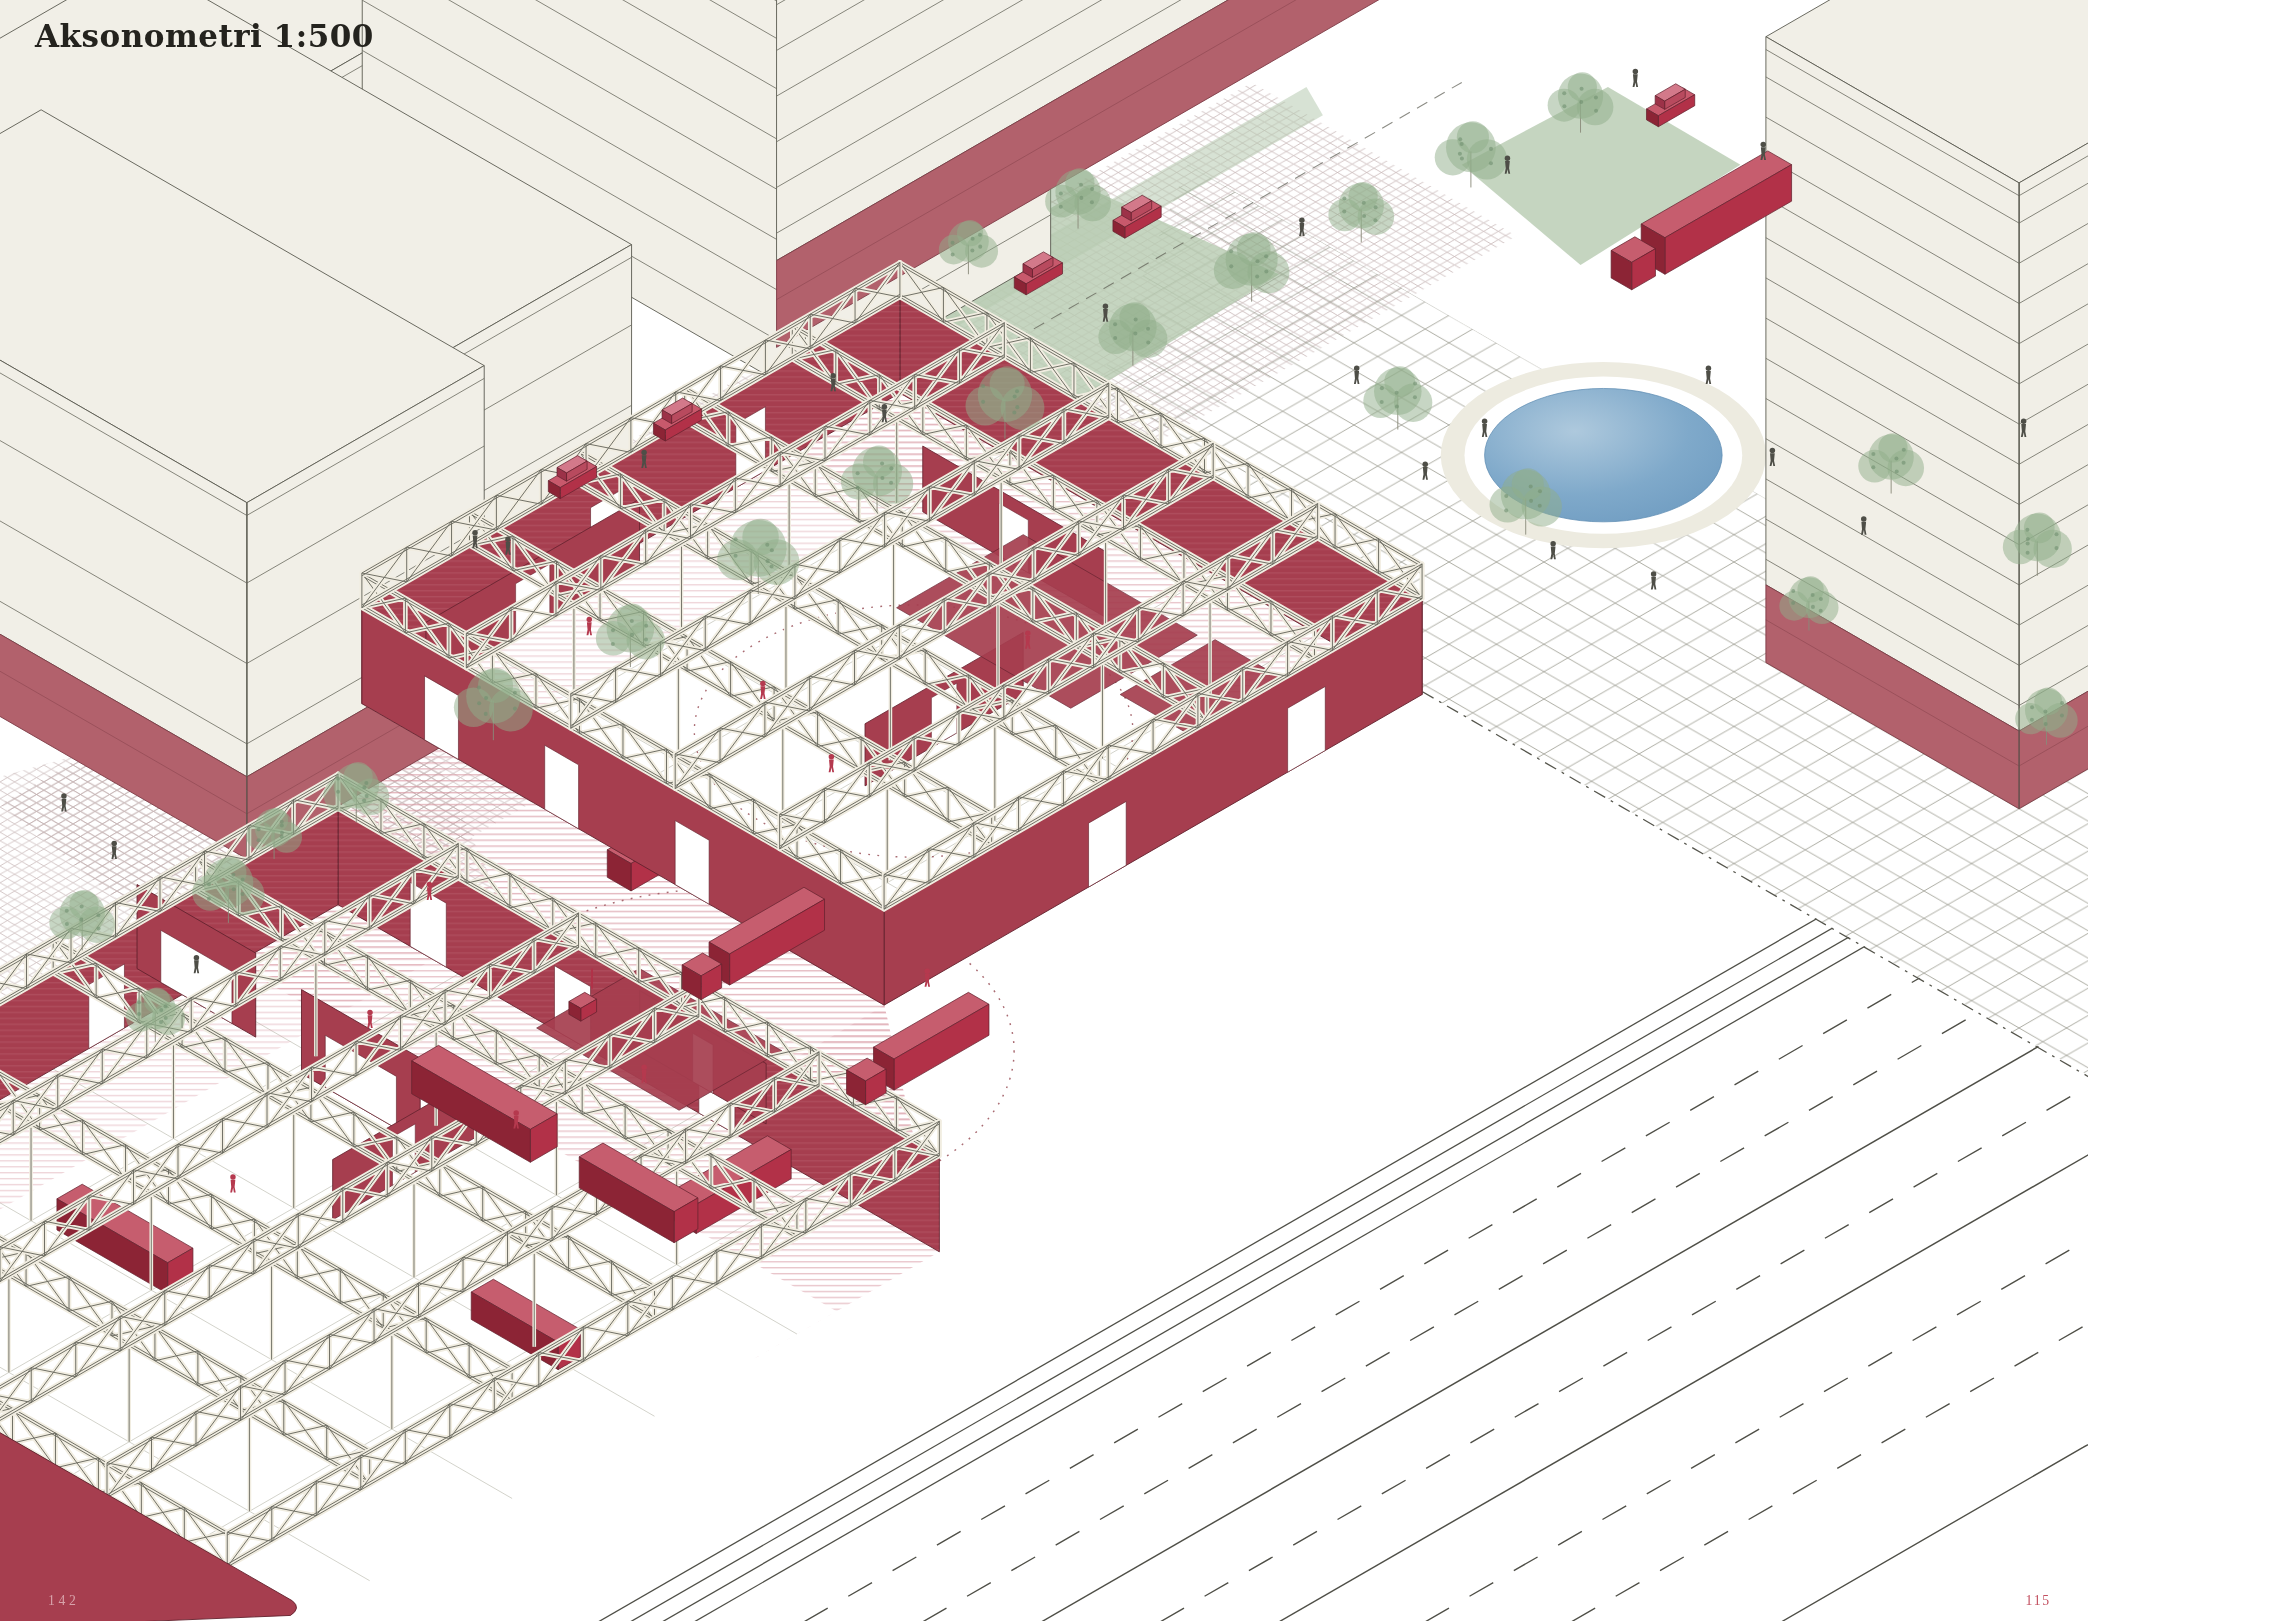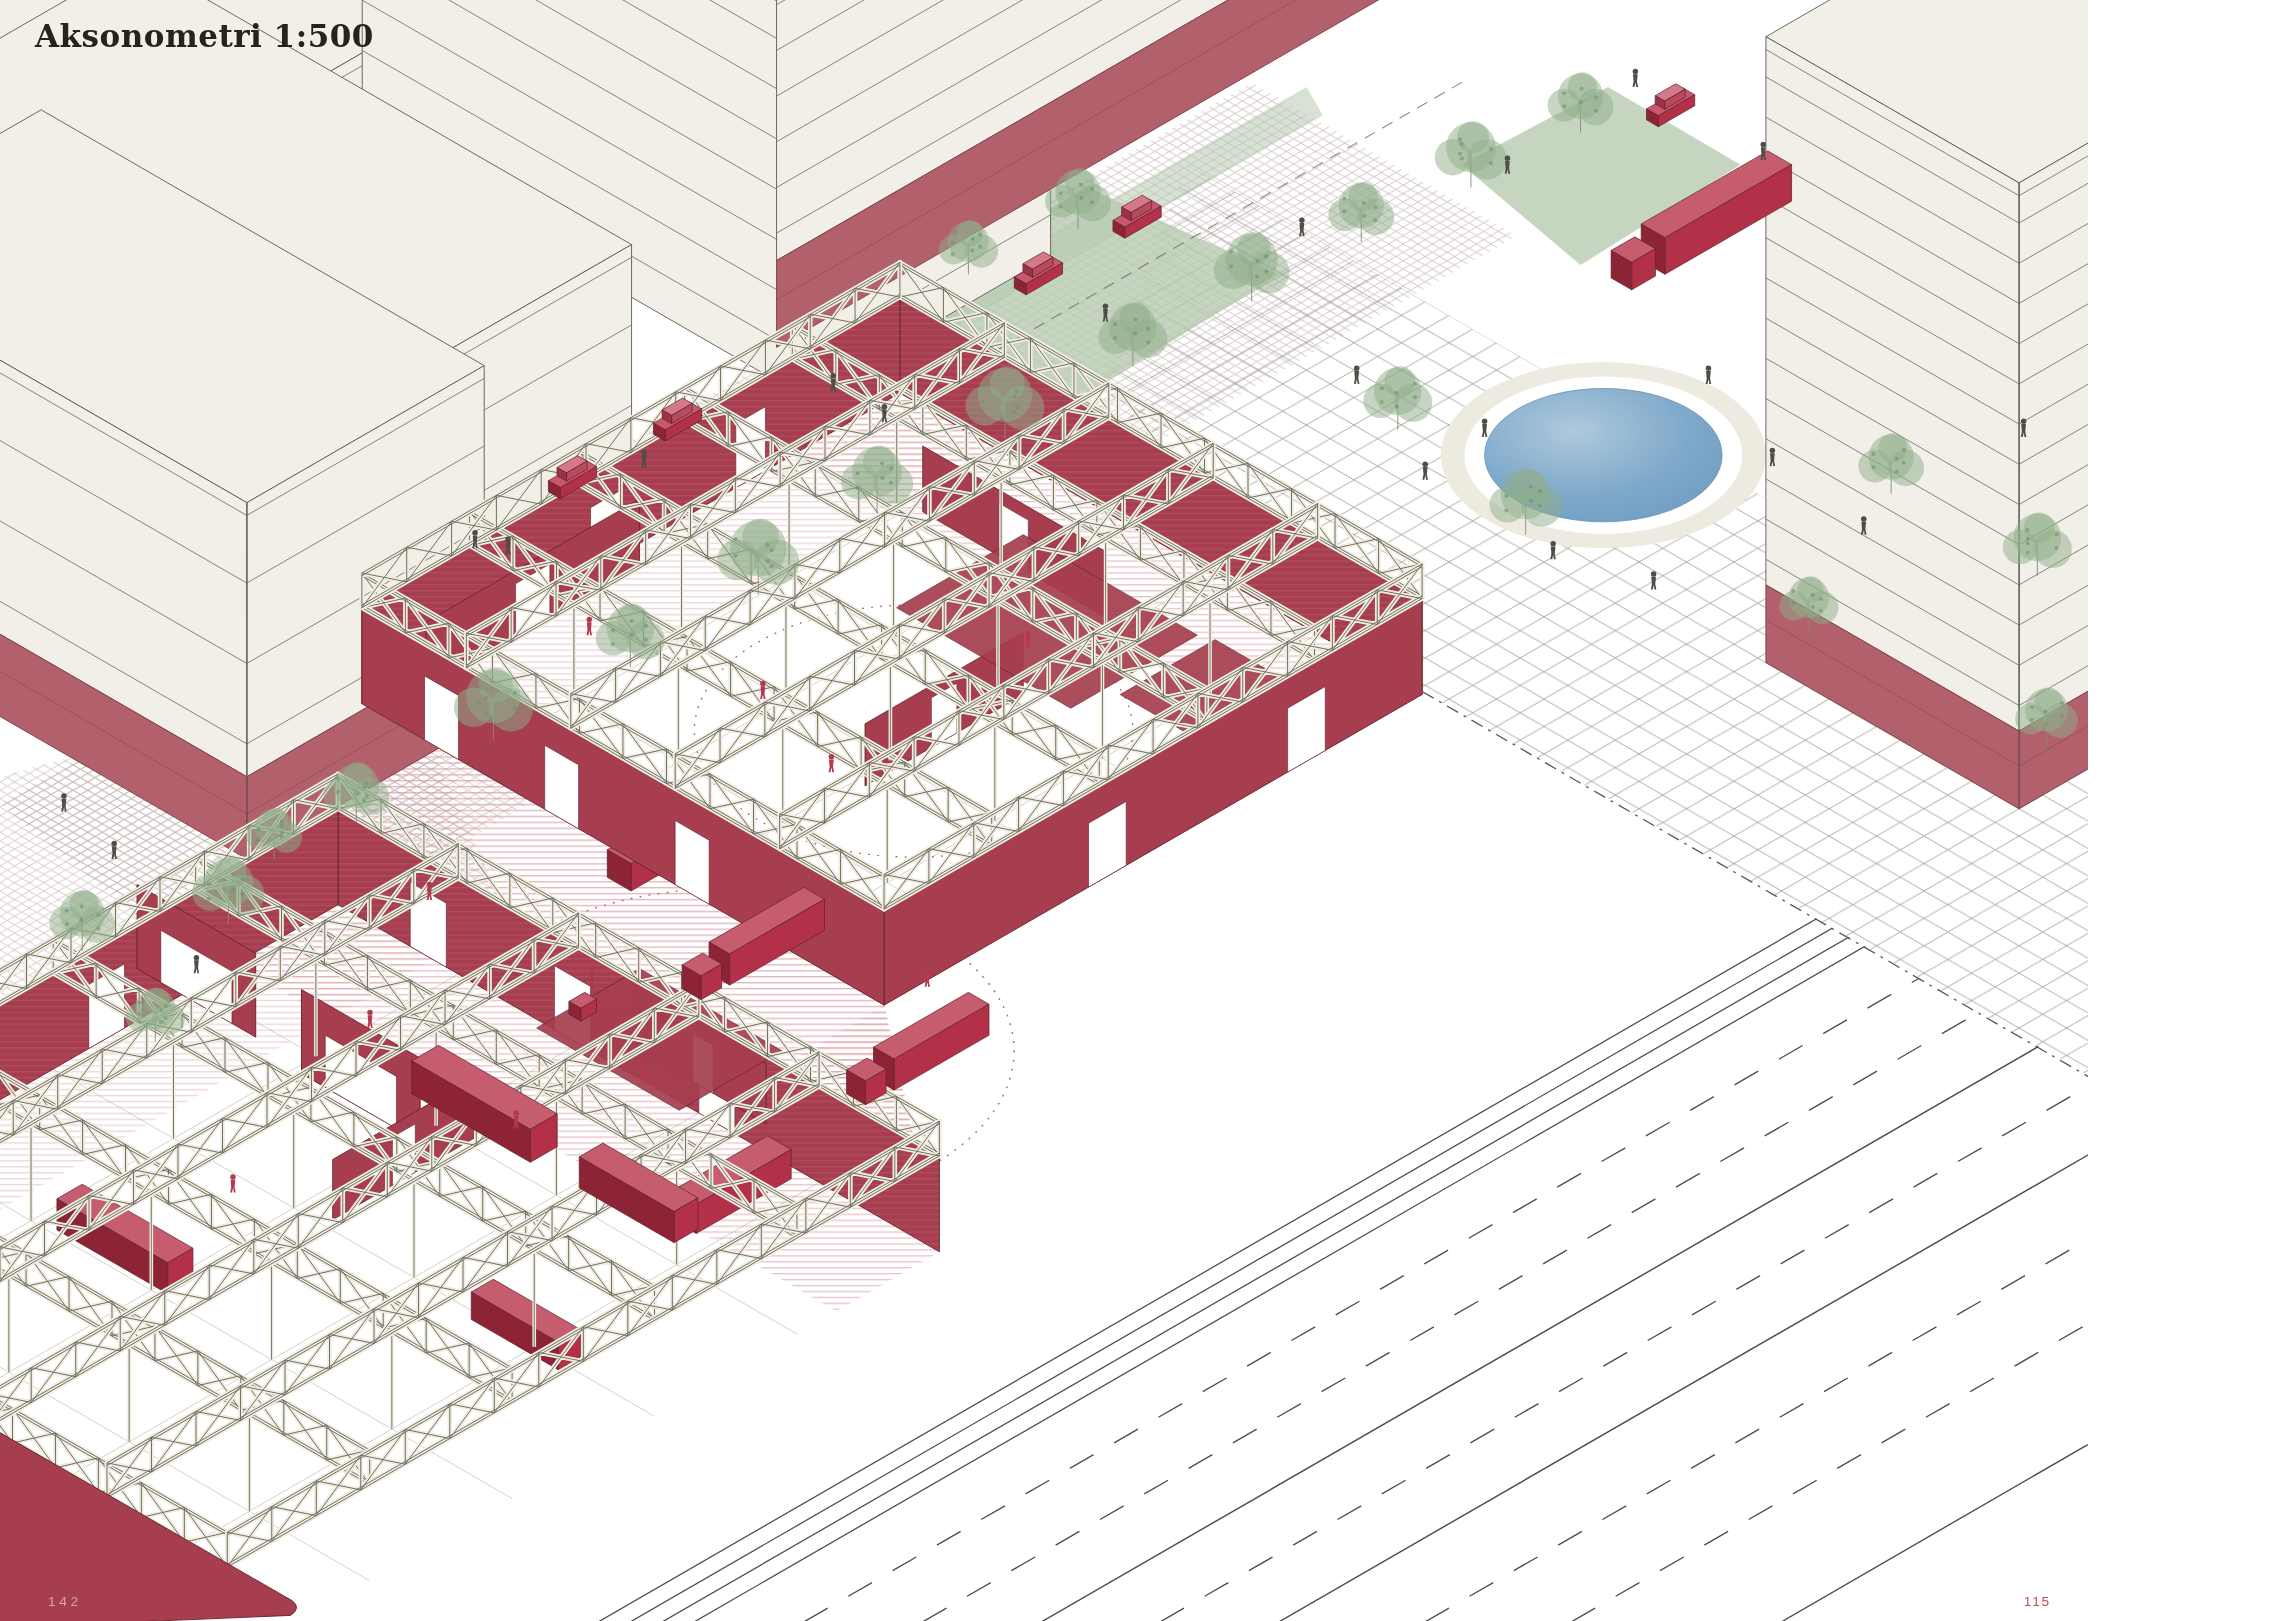--- a/index.html
+++ b/index.html
@@ -1,19 +1,19 @@
 <!DOCTYPE html>
 <html style="--paper: #ffffff; --cream: #f1efe7; --outline: #5c5c52; --stripe: #6e6e63; --wallRed: #a63e4f; --wallEdge: #64222e; --baseBand: #b2616c; --bandEdge: #7e3c46; --accentRed: #b23148; --accentRedDark: #8c2435; --accentRedTop: #c65d6e; --hatchRed: #d795a0; --pavementHatch: #bfacac; --plazaGrid: #9a9a8f; --floorGrid: #c9c9bf; --foliage: #8fae8a; --foliageDark: #6f9070; --lawn: #b6cab0; --pondDeep: #6f9cc1; --pondMid: #7fa9ca; --pondLight: #aec9dd; --pondWalk: #edebe0; --figure: #4e4e47; --figureRed: #b5394e; --roadLine: #4f4f47; --trussFill: #f1ede1; --trussLine: #6b6b60; --dash: #55554c; --pageLeftNum: #d8a3ab; --pageRightNum: #c24f5f; --titleInk: #24231e;font-size:14.6px"><head>
 <meta charset="utf-8">
 <style>
   html,body{margin:0;padding:0;background:#fff;}
   .page{position:relative;width:2088px;height:1622px;background:var(--paper,#fff);overflow:hidden;font-family:"Liberation Sans",sans-serif;}
   #scene{position:absolute;left:0;top:0;}
   .title{position:absolute;left:35px;top:18.3px;font-family:"DejaVu Serif",serif;font-weight:700;font-size:31px;letter-spacing:0.5px;color:var(--titleInk,#24231e);}
-  .pageno{position:absolute;bottom:12.8px;font-family:Liberation Sans, sans-serif;font-size:13.7px;letter-spacing:3.7px;}
+  .pageno{position:absolute;bottom:12.8px;font-family:Liberation Serif, serif;font-size:13.7px;letter-spacing:3.7px;}
   .pageno.left{left:48px;color:var(--pageLeftNum,#d8a3ab);}
   .pageno.right{right:37px;color:var(--pageRightNum,#c24f5f);letter-spacing:1.8px;}
 </style>
 </head>
 <body>
 
 <div class="page">
   <svg id="scene" width="2284" height="1622" viewBox="0 0 2500 1775" xmlns="http://www.w3.org/2000/svg">
       <defs>
         <pattern id="xh" width="16" height="9.2" patternUnits="userSpaceOnUse">

